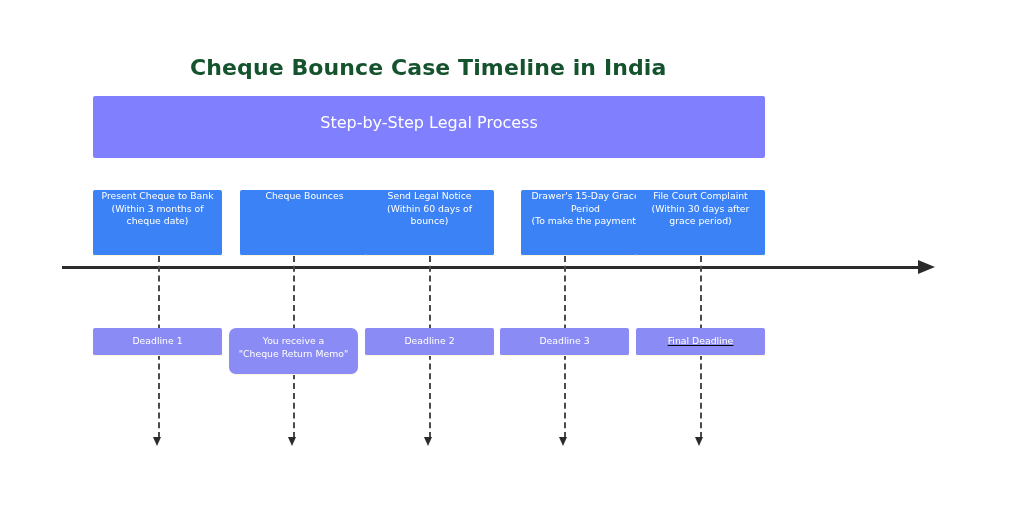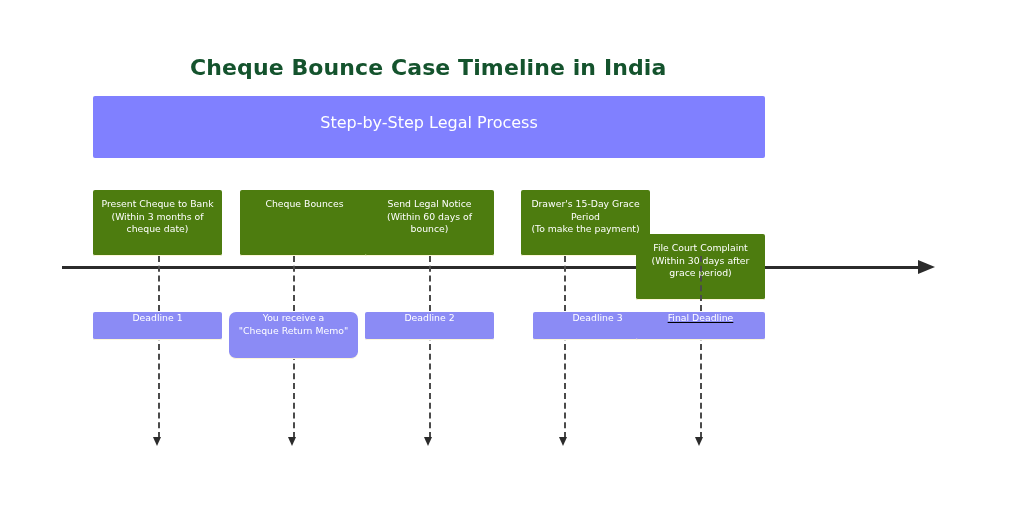--- a/index.html
+++ b/index.html
@@ -71,46 +71,47 @@
     border-bottom: 7.5px solid transparent;
     border-left: 17px solid #2b2b2b;
   }
 
   
   .step-box {
     position: absolute;
     top: 190px;
     width: 129px;
     height: 66px;
-    background: #4d7c0f;
+    background: #3b82f6;
     border-radius: 2px;
     border-bottom: 1.5px solid #fdf6d8;
     box-sizing: border-box;
-    padding-top: 8px;
+    padding-top: 0;
     text-align: center;
   }
   .step-text {
     display: block;
     font-size: 9.3px;
     line-height: 12.6px;
     color: #ffffff;
     white-space: pre-line;
     padding: 0 3px;
   }
 
   
   .deadline-box {
     position: absolute;
-    top: 312px;
+    top: 328px;
     width: 129px;
     height: 28px;
     background: #8b8bf5;
     border-radius: 2px;
     border-bottom: 1.5px solid #fdf6d8;
     box-sizing: border-box;
+    padding-top: 7px;
     text-align: center;
   }
   .deadline-box.tall {
     height: 47px;
     border-radius: 7px;
   }
   .deadline-text {
     display: block;
     font-size: 9.3px;
     line-height: 12.6px;
@@ -180,25 +181,25 @@
   <div class="deadline-box" style="left:365px;">
     <span class="deadline-text">Deadline 2</span>
   </div>
 
   <div class="step-box" style="left:500px;margin-left:21px;">
     <span class="step-text">Drawer's 15-Day Grace Period
 (To make the payment)</span>
   </div>
   <div class="connector" style="left:564px;"></div>
   <div class="connector-arrowhead" style="left:559px;"></div>
-  <div class="deadline-box" style="left:500px;margin-left:33px;">
+  <div class="deadline-box" style="left:500px;">
     <span class="deadline-text">Deadline 3</span>
   </div>
 
-  <div class="step-box" style="left:636px;margin-top:44px;">
+  <div class="step-box" style="left:636px;">
     <span class="step-text">File Court Complaint
 (Within 30 days after grace period)</span>
   </div>
   <div class="connector" style="left:700px;"></div>
   <div class="connector-arrowhead" style="left:695px;"></div>
   <div class="deadline-box" style="left:636px;text-decoration:underline;">
     <span class="deadline-text">Final Deadline</span>
   </div>
 
 </div>

